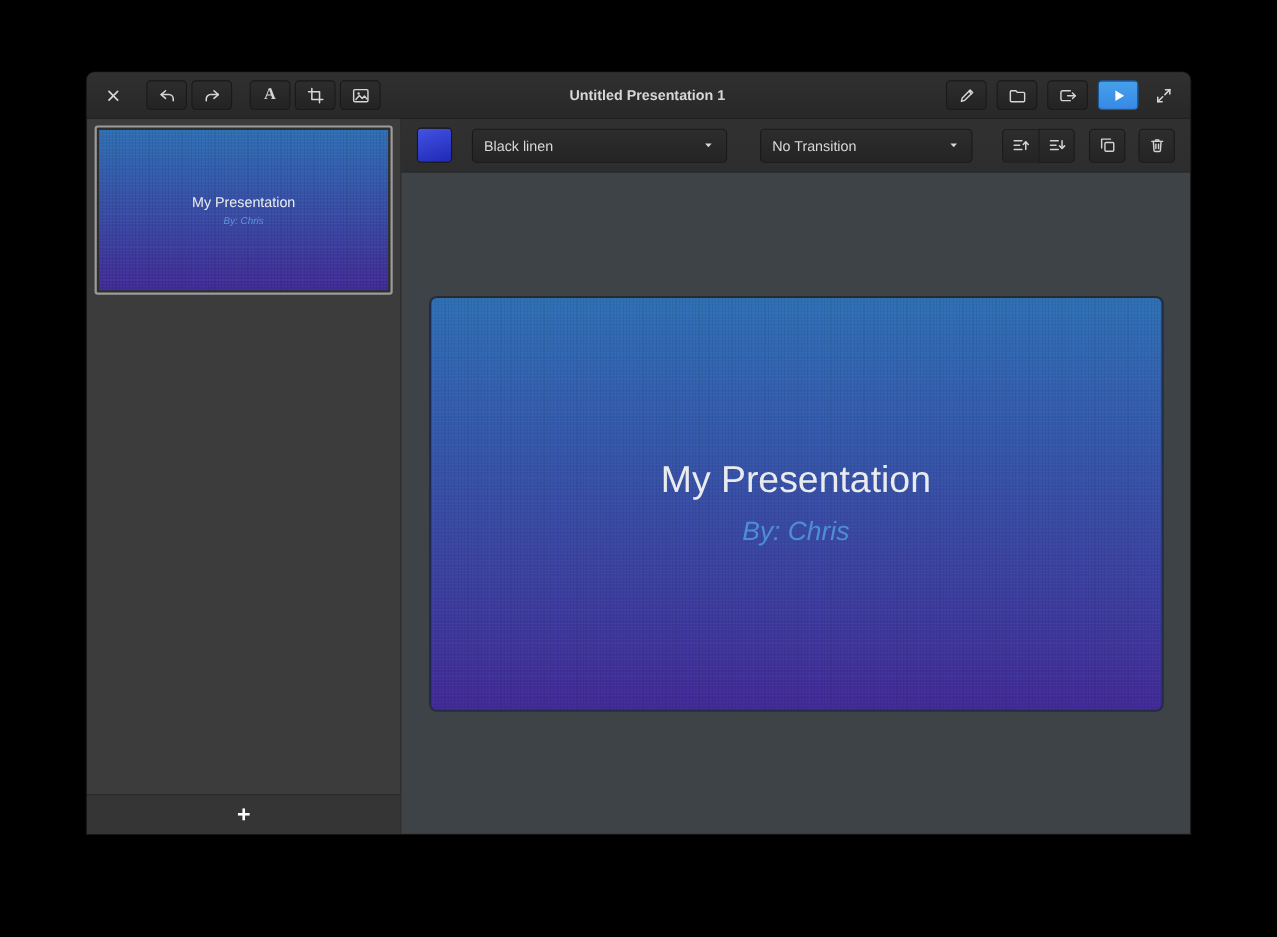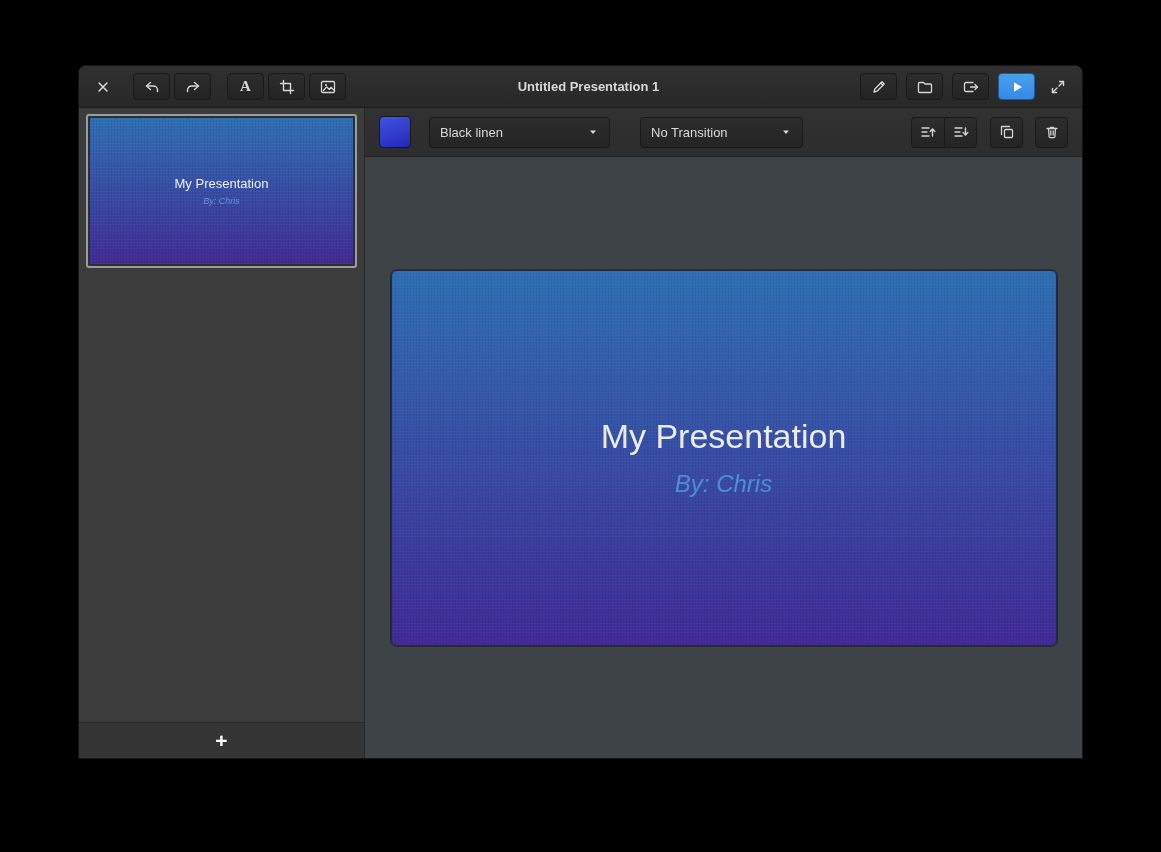--- a/index.html
+++ b/index.html
@@ -95,22 +95,22 @@
     width:32px; height:32px; border-radius:4px;
     border:1px solid #17171d; cursor:pointer;
     background:linear-gradient(160deg, var(--swatch-gradient-top), var(--swatch-gradient-bottom));
   }
   .dropdown{
     height:31px; display:flex; align-items:center; justify-content:space-between;
     background:linear-gradient(#2d2d2d,#242424);
     border:1px solid #191919; border-radius:4px;
     color:#d8d8d8; font-size:13px; padding:0 10px; cursor:pointer;
   }
-  .dd-pattern{width:181px; margin-left:18px;}
-  .dd-transition{width:163px; margin-left:30px;}
+  .dd-pattern{width:232px; margin-left:18px;}
+  .dd-transition{width:193px; margin-left:30px;}
   .tspacer{flex:1;}
   .ibtn{
     width:33px; height:31px;
     display:flex; align-items:center; justify-content:center;
     background:linear-gradient(#2d2d2d,#242424);
     border:1px solid #191919; border-radius:4px;
     color:#d2d2d2; cursor:pointer;
   }
   .linked{display:flex;}
   .linked .ibtn:first-child{border-radius:4px 0 0 4px; border-right-width:0;}

